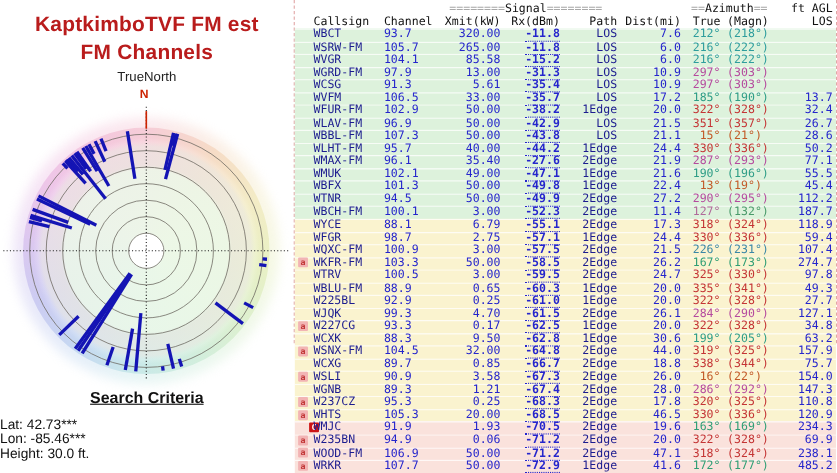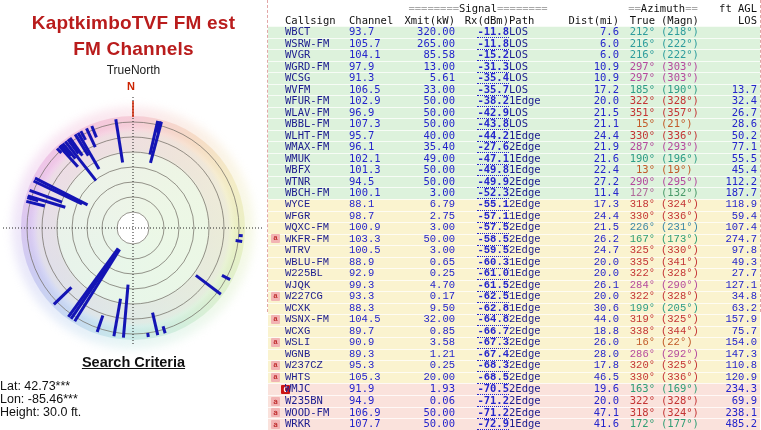--- a/index.html
+++ b/index.html
@@ -37,28 +37,28 @@
   .sc1{top:379px;} .sc2{top:392px;} .sc3{top:405px;}
 
   
   .tbl{position:absolute;left:267px;top:0;width:494px;height:312px;background:#fff;
        font-family:"DejaVu Sans Mono","Liberation Mono",monospace;font-size:10.5px;
        border-left:1px dashed #e2a6a6;border-right:1px dashed #e2a6a6;box-sizing:border-box;}
   .hrow,.trow{display:flex;align-items:center;white-space:nowrap;}
   .hrow{height:12px;line-height:12px;color:#111;}
   .h1{margin-top:2px;}
   .trow{height:11.543px;line-height:11.5px;box-shadow:inset 0 1px 0 rgba(255,255,255,.75);}
-  .bg-g{background:#ddf2dc;} .bg-y{background:#faf3cf;font-family:Liberation Mono, monospace;} .bg-p{background:#fae2dc;}
+  .bg-g{background:#ddf2dc;} .bg-y{background:#faf3cf;} .bg-p{background:#fae2dc;}
   .c{display:inline-block;overflow:visible;}
   .c-mk{width:17px;} .c-call{width:64px;text-align:left;color:#1c1c8f;}
   .c-chan{width:46px;text-align:left;color:#2525cc;}
   .c-xmit{width:60px;text-align:right;color:#2525cc;}
   .c-rx{width:54px;text-align:right;color:#2525cc;font-weight:bold;}
   .c-rx .u{border-bottom:1px dotted #2525cc;}
-  .c-path{width:52px;text-align:left;color:#1c1c8f;}
+  .c-path{width:52px;text-align:right;color:#1c1c8f;}
   .c-dist{width:58px;text-align:right;color:#2525cc;}
   .c-true{width:36px;text-align:right;}
   .c-magn{width:52px;text-align:left;padding-left:6px;box-sizing:border-box;}
   .c-los{width:53px;text-align:right;color:#2525cc;padding-right:3px;box-sizing:border-box;}
   .grp-sig{width:166px;text-align:center;} .grp-az{width:88px;text-align:center;}
   .eq{color:#a8a8a8;}
   .mk{display:inline-block;width:9px;height:9px;line-height:9px;border-radius:1px;
       text-align:center;font-size:7.5px;font-weight:bold;vertical-align:middle;}
   .mk-a{background:#f2b4b4;color:#c03333;margin-left:3px;}
   .mk-C{background:#cc1515;color:#fff;margin-left:13px;}

